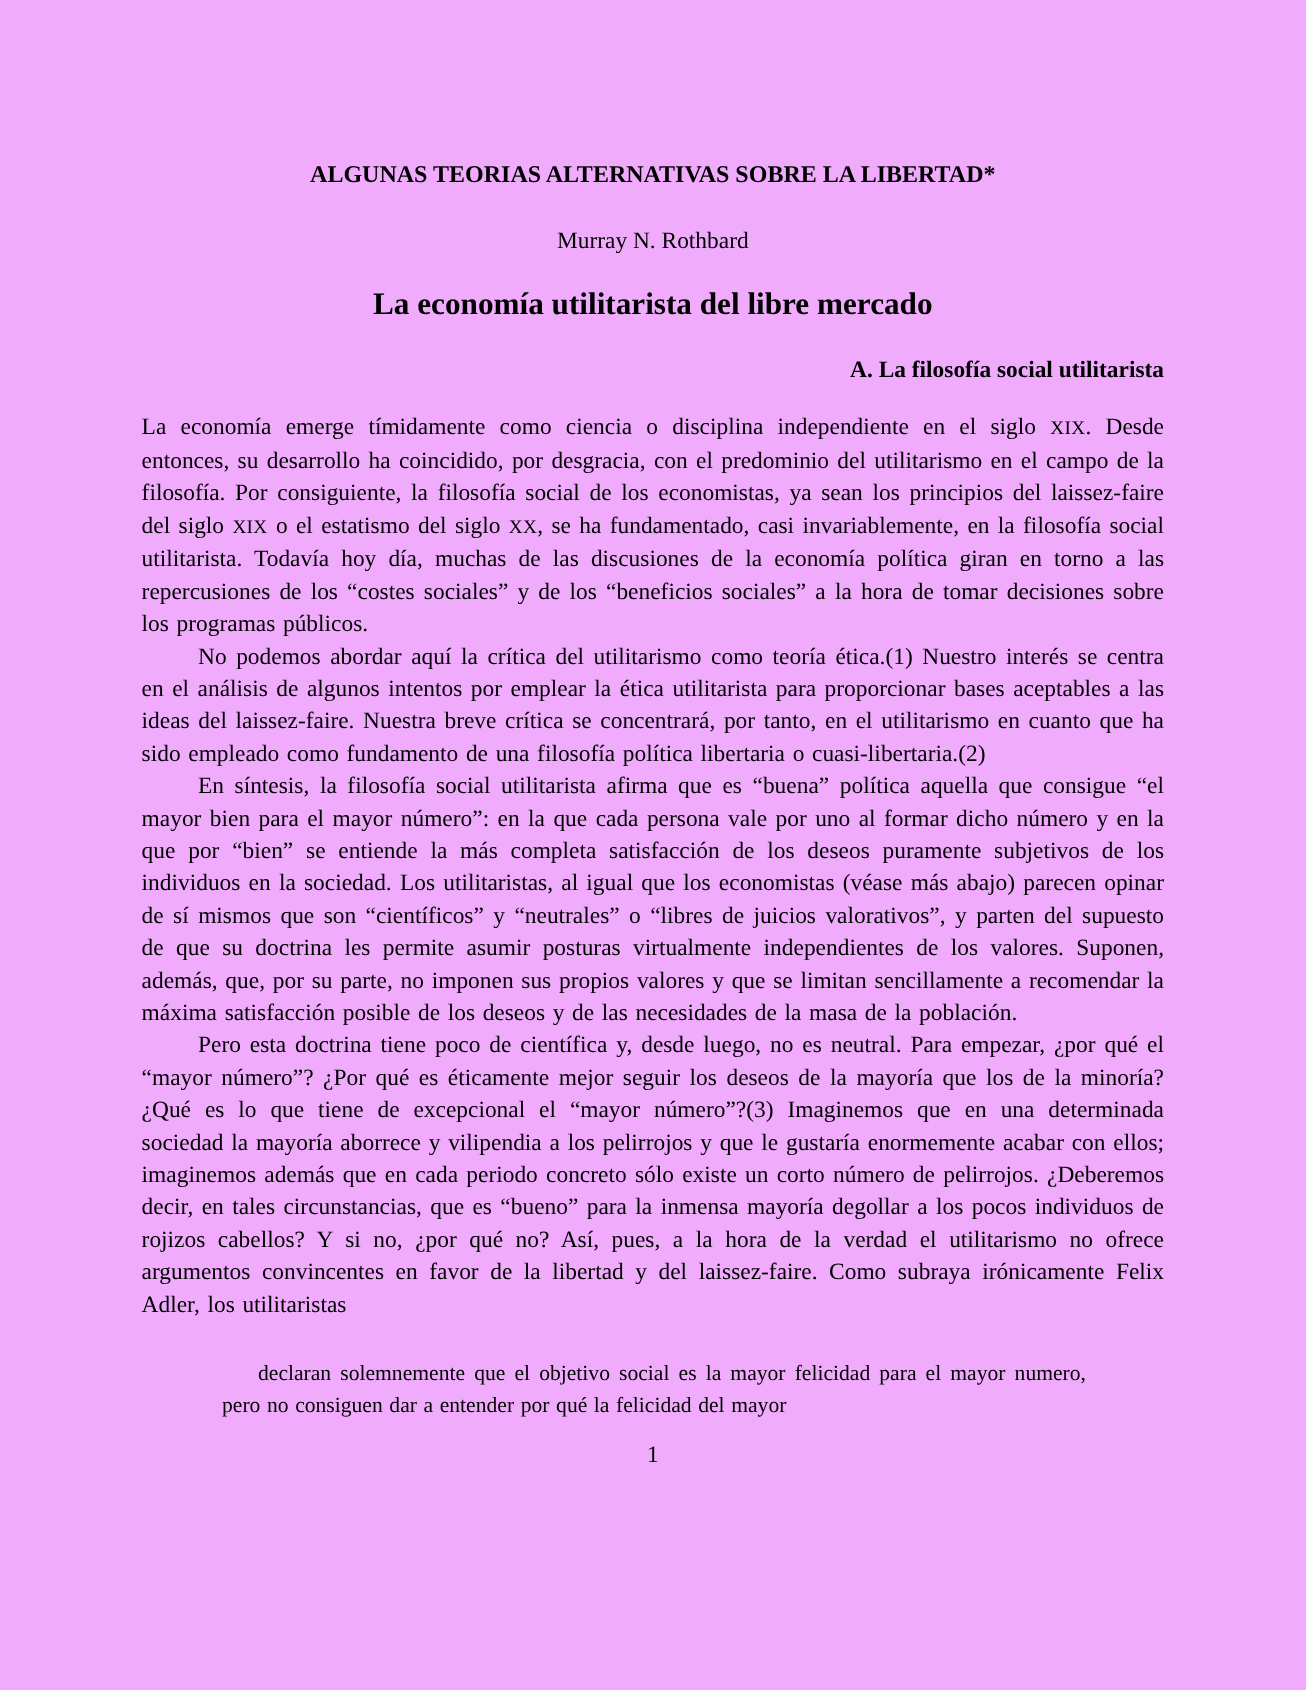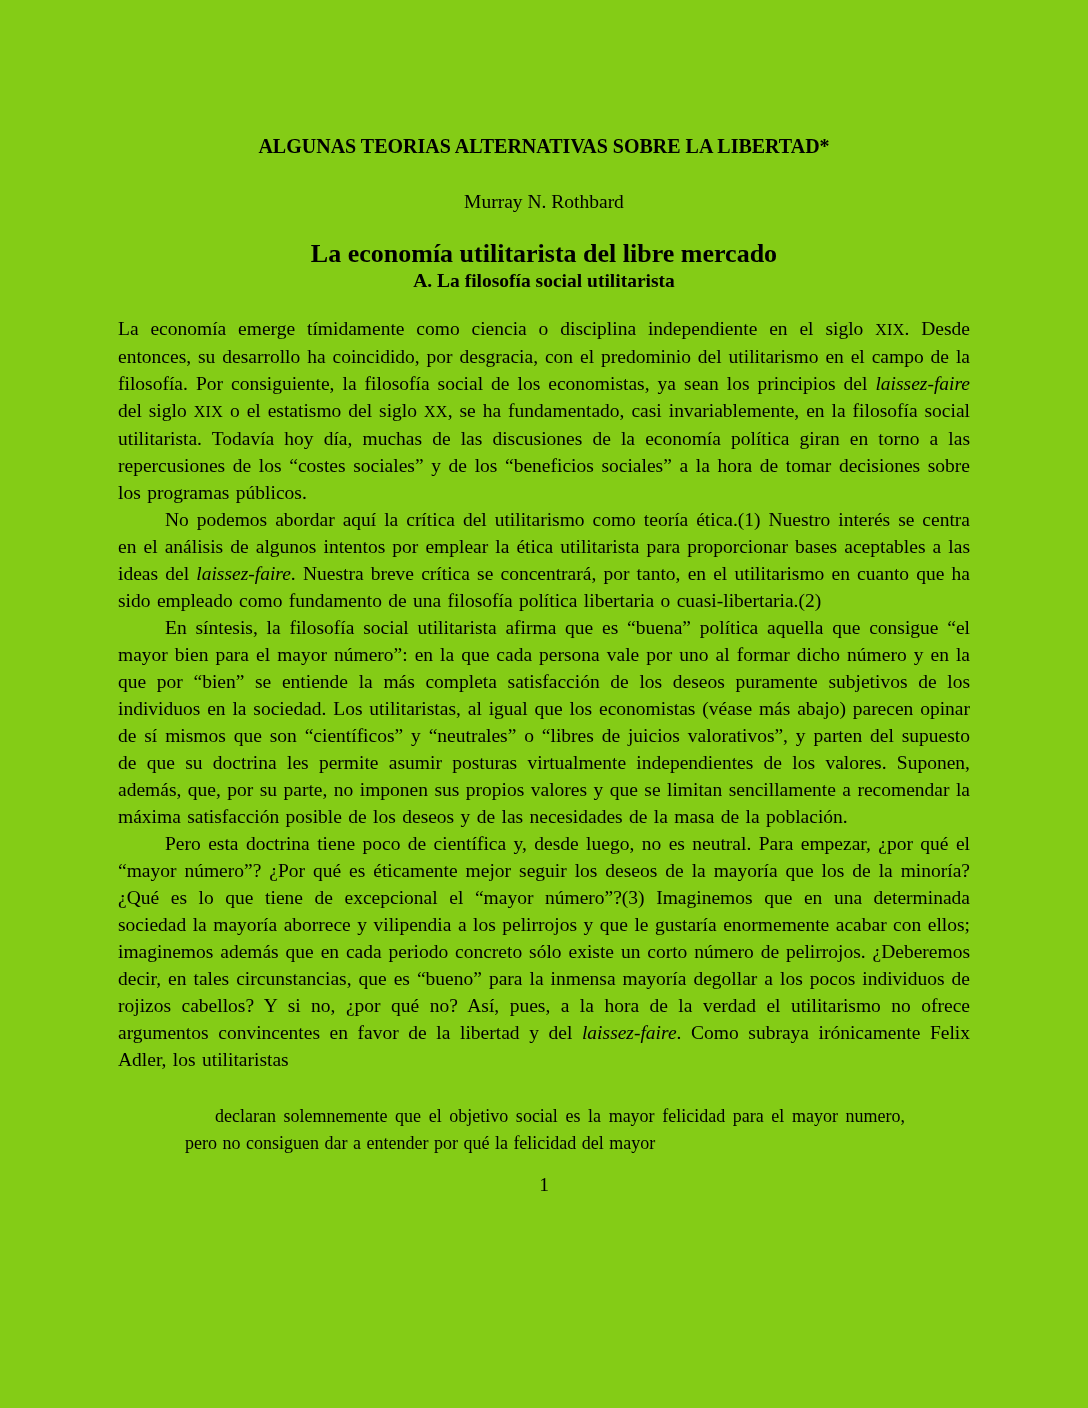--- a/index.html
+++ b/index.html
@@ -1,20 +1,20 @@
 <!DOCTYPE html>
 <html><head>
 <meta charset="utf-8">
 <style>
   html, body { margin: 0; padding: 0; background: #ffffff; }
   .page {
     position: relative;
     width: 1088px;
     height: 1408px;
-    background: #84cc16;
+    background: #f0abfc;
     color: #000000;
     font-family: "Liberation Serif", "DejaVu Serif", serif;
     overflow: hidden;
   }
   .content {
     position: absolute;
     left: 118px;
     top: 0;
     width: 852px;
   }
@@ -32,38 +32,39 @@
     line-height: 27px;
   }
   .subtitle {
     margin-top: 25px;
     text-align: center;
     font-weight: bold;
     font-size: 26px;
     line-height: 27px;
   }
   .heading {
-    text-align: center;
+    margin-top: 28px;
+    text-align: right;
     font-weight: bold;
     font-size: 19.5px;
     line-height: 27px;
   }
   p.body-para {
     margin: 0;
     font-size: 19.5px;
     line-height: 27px;
     text-align: justify;
     text-indent: 47px;
     word-spacing: 1.5px;
   }
   p.body-para.noindent {
     margin-top: 21px;
     text-indent: 0;
   }
-  .it { font-style: italic; }
+  .it { }
   .sc { font-size: 0.82em; letter-spacing: 0.3px; }
   blockquote.quote {
     margin: 30px 65px 0 67px;
     font-size: 18px;
     line-height: 27px;
     text-align: justify;
     text-indent: 30px;
     word-spacing: 1px;
   }
   .page-number {

